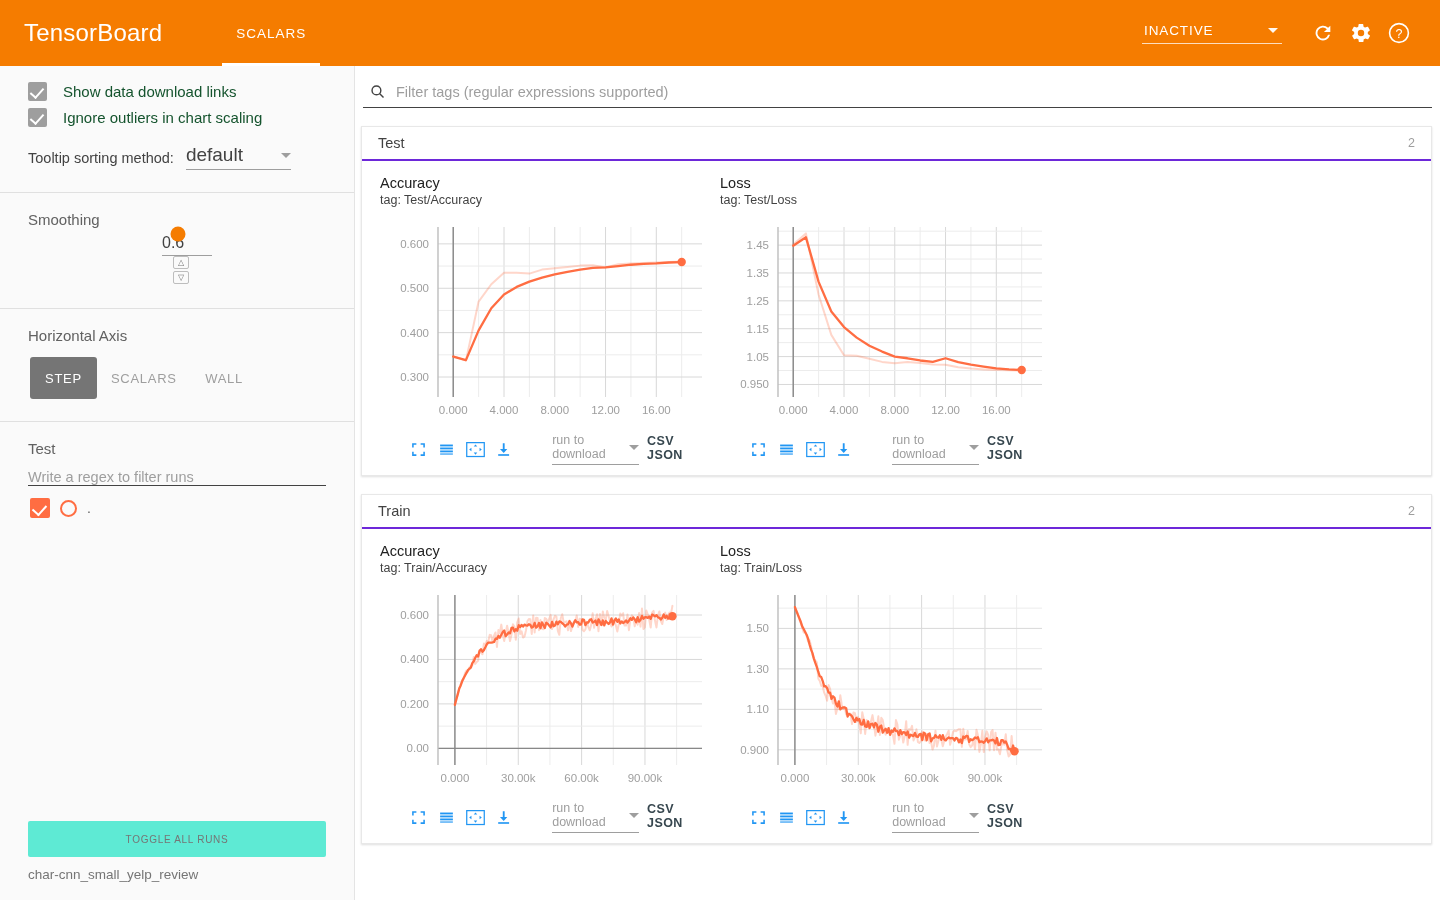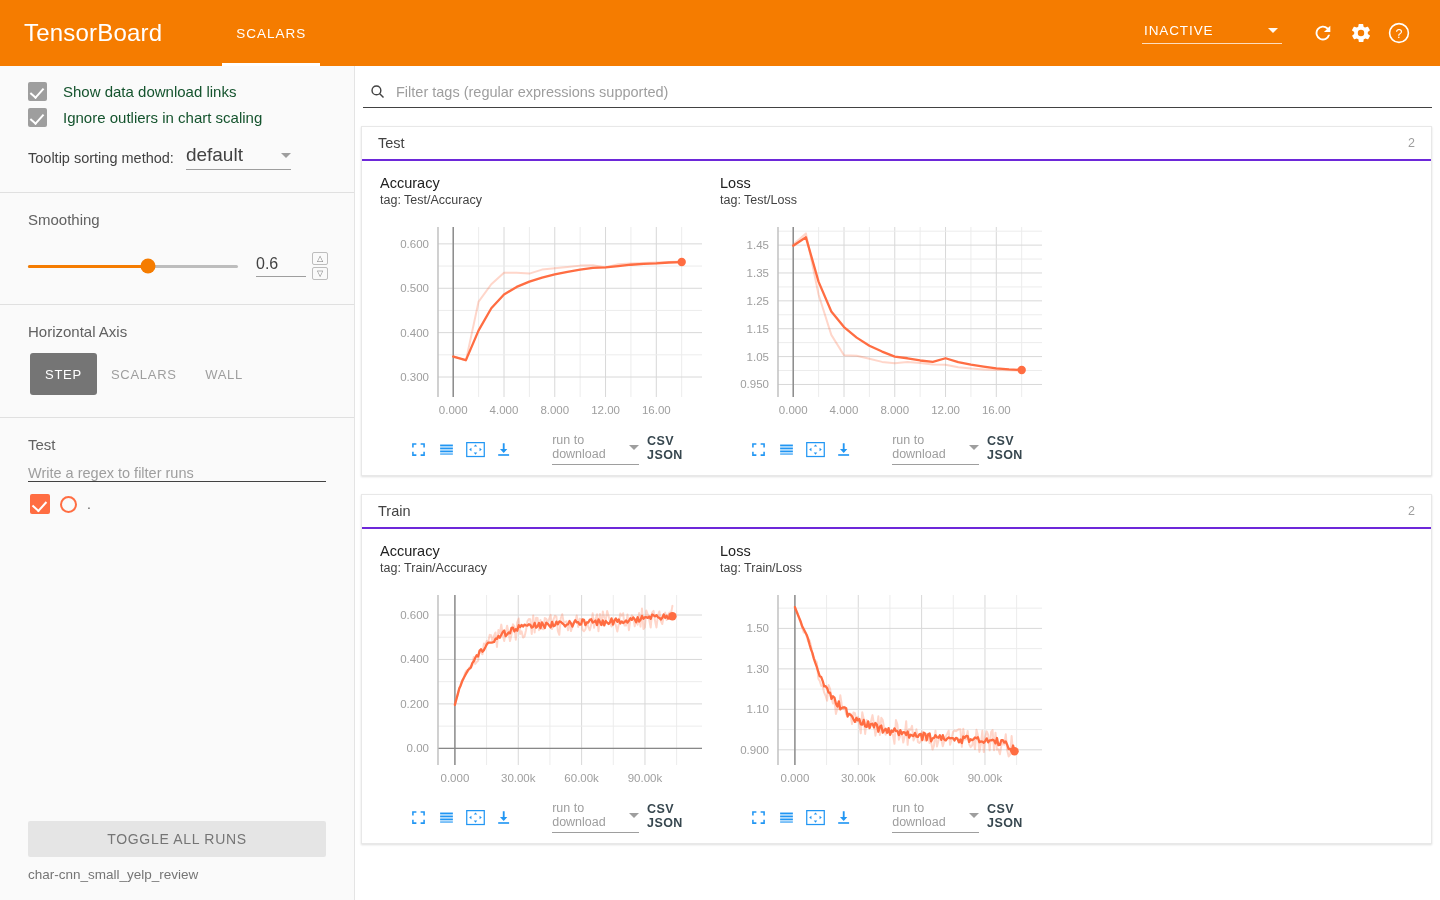--- a/index.html
+++ b/index.html
@@ -84,21 +84,21 @@
   .caret-d {
     width: 0; height: 0; margin-left: auto;
     border-left: 5px solid transparent; border-right: 5px solid transparent;
     border-top: 5px solid #9e9e9e;
   }
 
   .divider { height: 1px; background: #e0e0e0; margin: 22px 0 0 0; }
 
   .sec-title { font-size: 15px; color: #616161; margin: 18px 0 0 28px; }
 
-  .slider-row { display: flex; align-items: center; padding: 0 26px 0 28px; margin-top: 24px; }
+  .slider-row { display: flex; align-items: center; padding: 0 26px 0 28px; margin-top: 6px; flex-direction: column; }
   .track {
     position: relative; height: 3px; background: #bdbdbd;
     flex: 1; max-width: 215px; border-radius: 2px;
   }
   .track .fill { position: absolute; left:0; top:0; height:3px; width: 57%; background:#f57c00; border-radius:2px;}
   .track .knob {
     position: absolute; left: 57%; top: 50%;
     transform: translate(-50%,-50%);
     width: 15px; height: 15px; border-radius: 50%; background: #f57c00;
   }
@@ -138,23 +138,23 @@
     border: solid #fff; border-width: 0 2.3px 2.3px 0; transform: rotate(42deg);
   }
   .run-circ {
     width: 17px; height: 17px; border-radius: 50%;
     border: 2px solid #ff6d42; flex:none;
   }
   .run-lbl { font-size: 14px; color: #616161; }
 
   .toggle-all {
     position: absolute; left: 28px; bottom: 43px;
-    width: 298px; height: 36px; background: #e5e5e5; border-radius: 2px;
+    width: 298px; height: 36px; background: #5eead4; border-radius: 2px;
     display: flex; align-items: center; justify-content: center;
-    font-size: 14px; letter-spacing: .7px; color: #757575; cursor: pointer;
+    font-size: 10px; letter-spacing: .7px; color: #757575; cursor: pointer;
   }
   .run-name {
     position: absolute; left: 28px; bottom: 18px;
     font-size: 13.5px; color: #757575;
   }
 
   
   .main { position: absolute; top: 66px; left: 355px; width: 1085px; height: 834px; background: #fff; }
   .filterbar {
     display: flex; align-items: center; gap: 10px;

